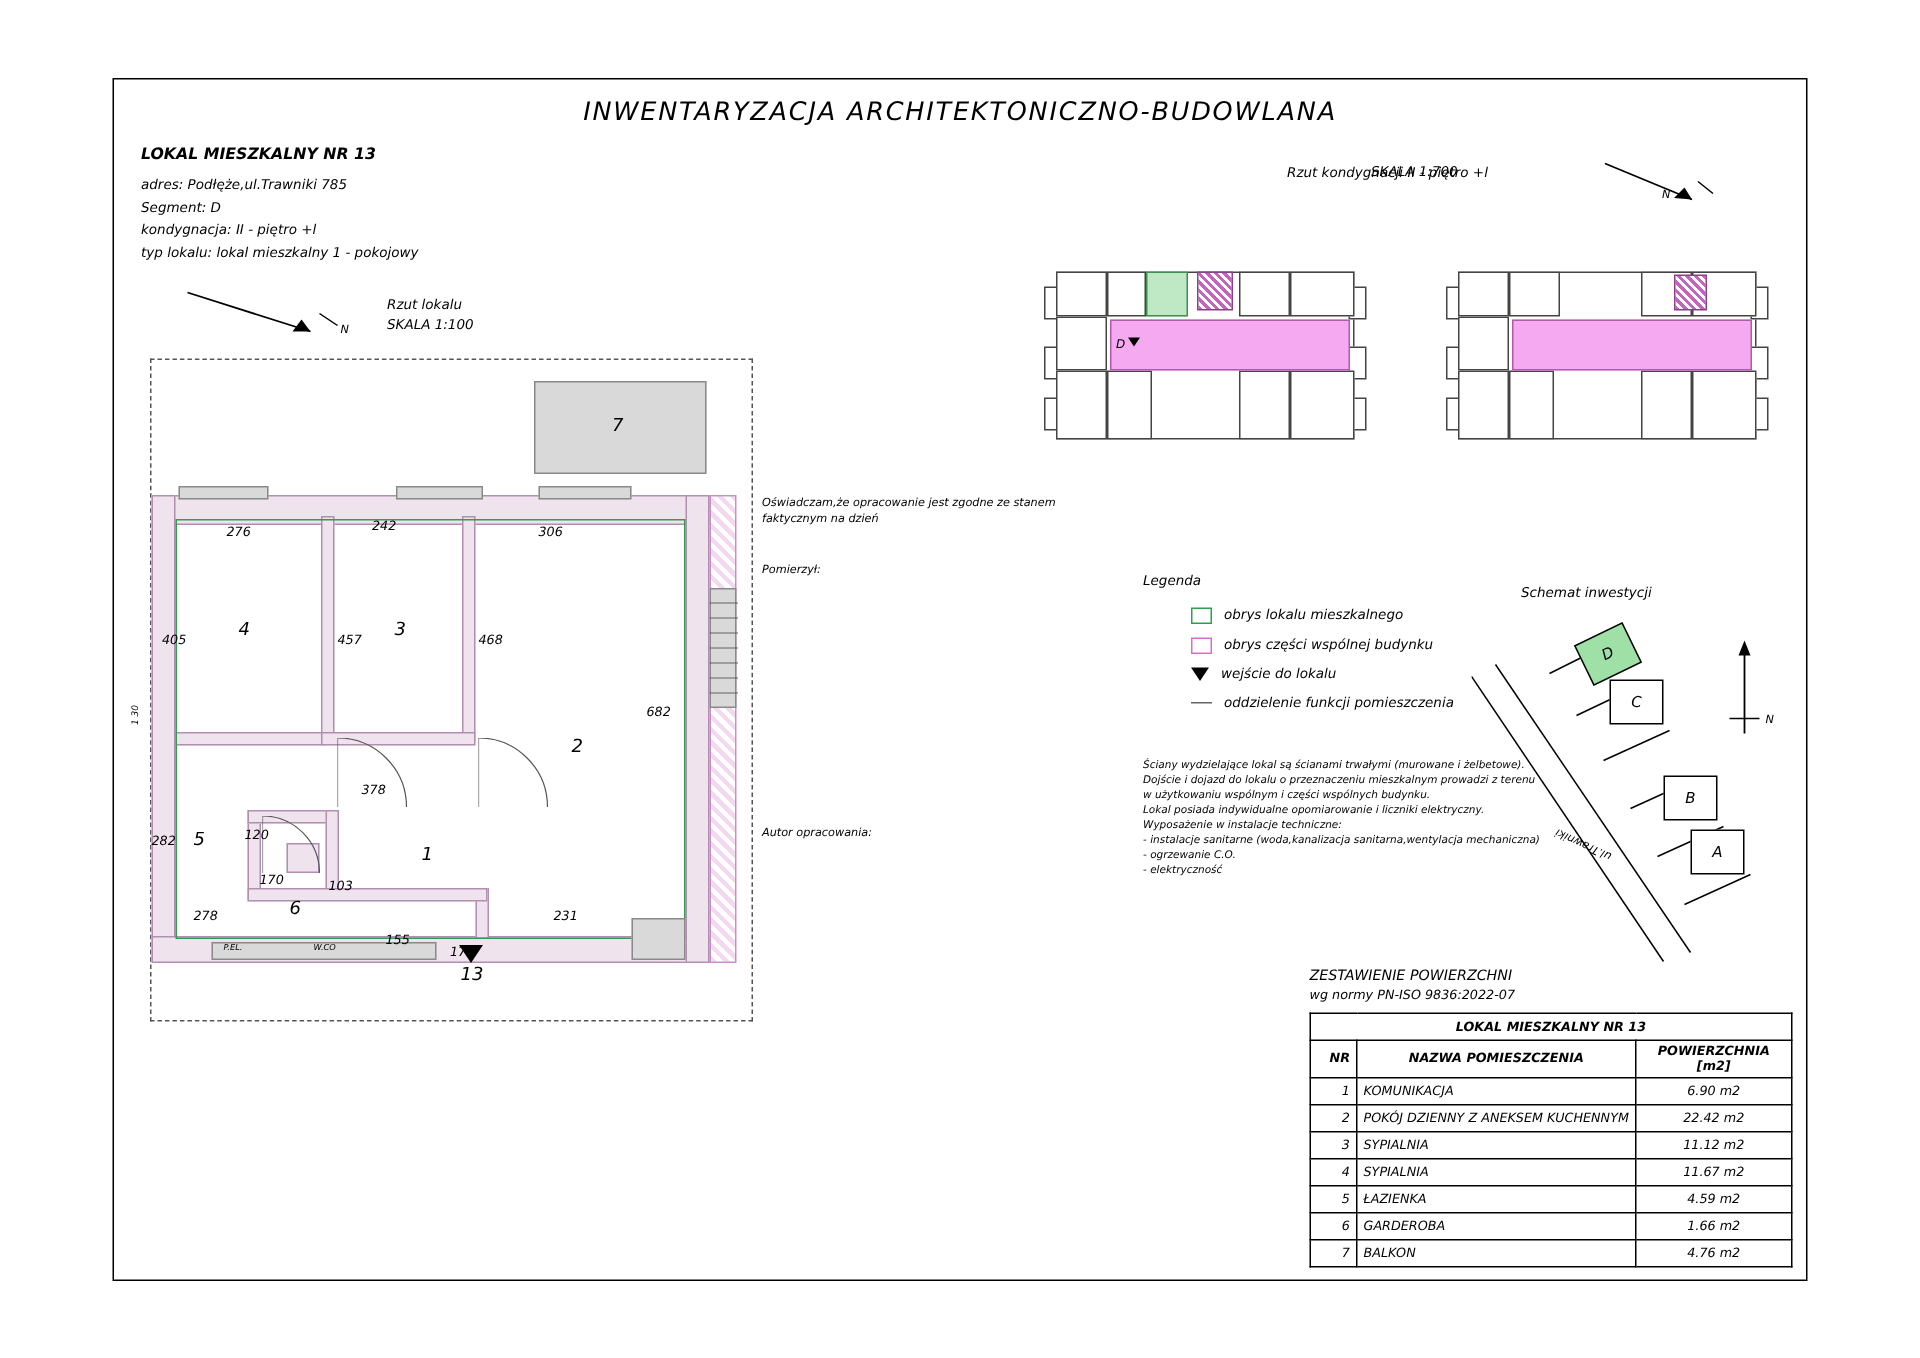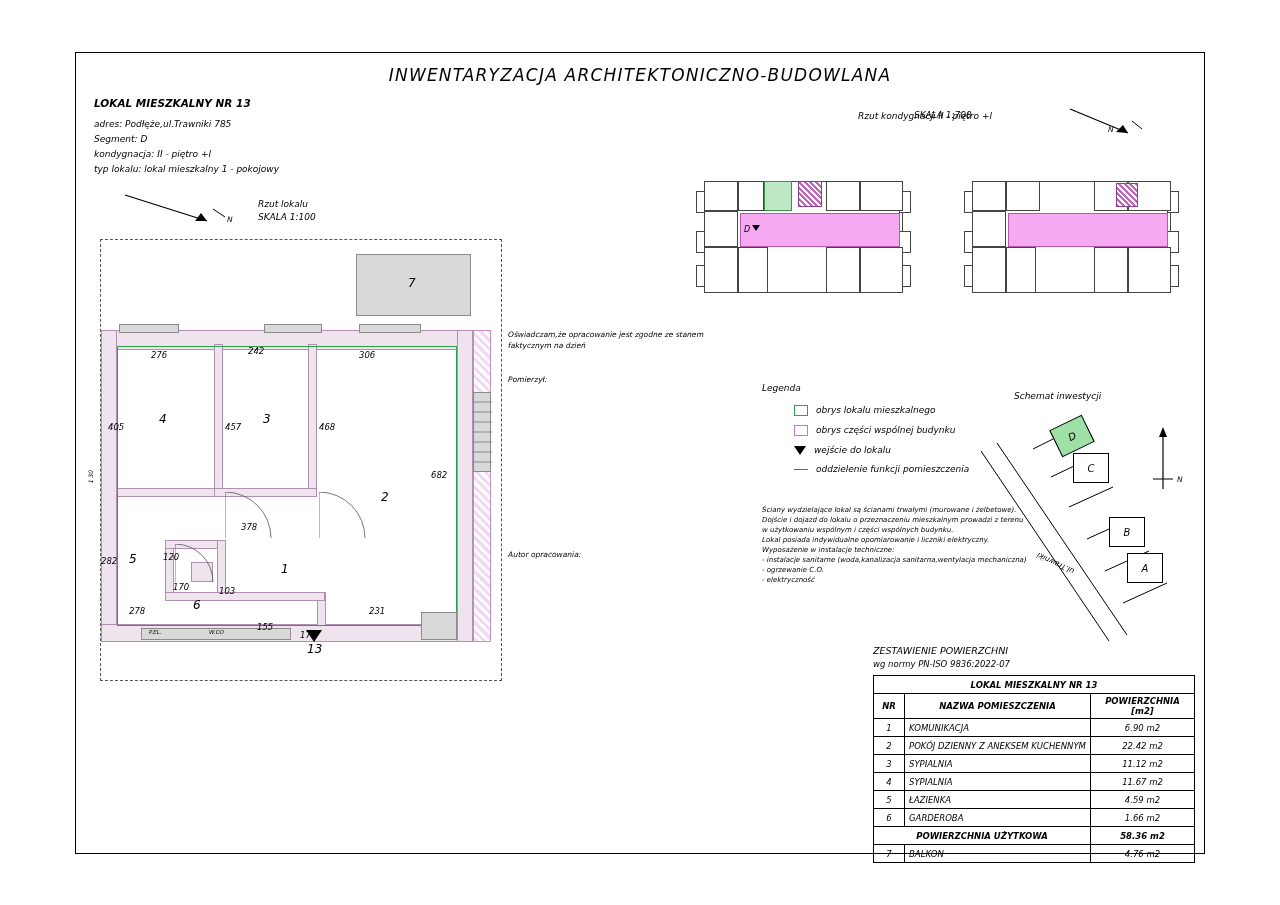--- a/index.html
+++ b/index.html
@@ -18,21 +18,21 @@
   #planBox{position:absolute;left:24px;top:186px;width:400px;height:440px;border:1px dashed #555;}
   .wall{position:absolute;background:#efe3ee;border:1px solid #b08fb0;box-sizing:border-box;}
   .greenline{position:absolute;border:1.2px solid #2f9e4f;box-sizing:border-box;}
   .pinkhatch{position:absolute;background:repeating-linear-gradient(45deg,#f2d9f0 0 3px,#fff 3px 6px);border:1px solid #c98fc4;box-sizing:border-box;}
   .grey{position:absolute;background:#d9d9d9;border:1px solid #8a8a8a;box-sizing:border-box;}
 
   
   #areaTable{position:absolute;left:797px;top:622px;width:322px;border:1px solid #000;border-collapse:collapse;font-size:8.5px;font-style:italic;}
   #areaTable td{border:1px solid #000;padding:2px 4px;height:13px;}
   .tblHead{text-align:center;font-weight:bold;font-style:italic;}
-  .cNr{width:22px;text-align:center;}
+  .cNr{width:22px;text-align:right;}
   .cName{}
   .cArea{width:95px;text-align:center;}
 
   
   .sw{display:inline-block;width:14px;height:11px;vertical-align:middle;box-sizing:border-box;margin-right:8px;}
   .sw-green{border:1.4px solid #2f9e4f;background:#fff;}
   .sw-pink{border:1.4px solid #d46fd0;background:#fff;}
   .tri{display:inline-block;width:0;height:0;border-left:6px solid transparent;border-right:6px solid transparent;border-top:9px solid #000;vertical-align:middle;margin-right:8px;}
   .dash{display:inline-block;width:14px;border-top:1.2px solid #666;vertical-align:middle;margin-right:8px;}
   .legRow{font-size:9px;font-style:italic;margin-bottom:9px;white-space:nowrap;margin-left:32px;}
@@ -313,24 +313,20 @@
       <td class="cNr">5</td>
       <td class="cName">ŁAZIENKA</td>
       <td class="cArea">4.59 m2</td>
     </tr>
     <tr>
       <td class="cNr">6</td>
       <td class="cName">GARDEROBA</td>
       <td class="cArea">1.66 m2</td>
     </tr>
     <tr>
-      <td colspan="2" style="text-align:center;font-weight:bold;">POWIERZCHNIA UŻYTKOWA</td>
-      <td class="cArea" style="font-weight:bold;">58.36 m2</td>
-    </tr>
-    <tr>
       <td class="cNr">7</td>
       <td class="cName">BALKON</td>
       <td class="cArea">4.76 m2</td>
     </tr>
   </tbody>
     </table>
 
 </div>
 
 </body></html>

